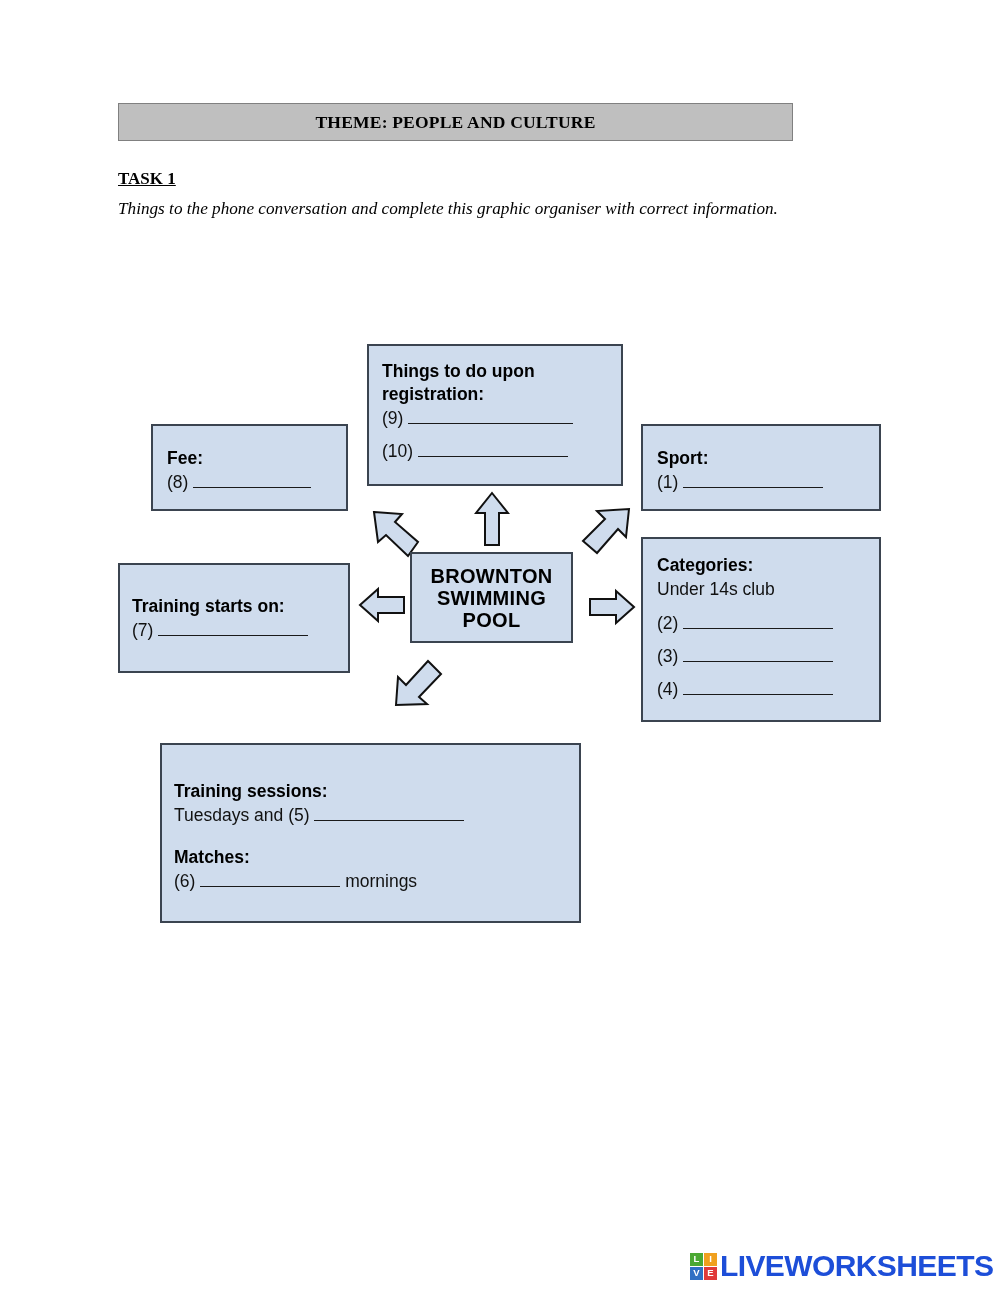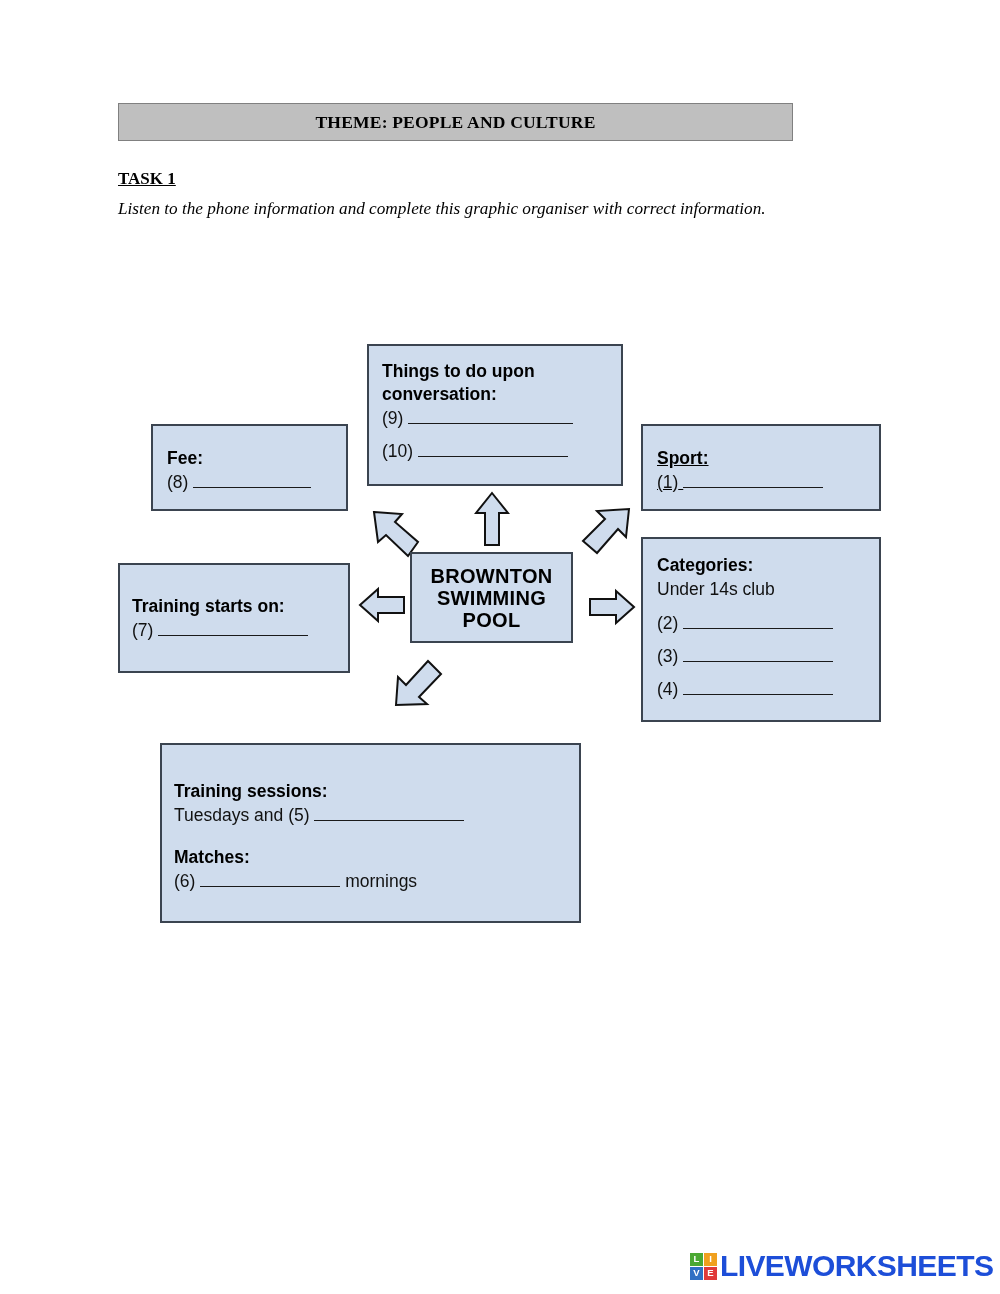--- a/index.html
+++ b/index.html
@@ -100,21 +100,21 @@
   #box-things   { left: 367px; top: 344px;  width: 256px; height: 142px; }
   #box-fee      { left: 151px; top: 424px;  width: 197px; height: 87px;  }
   #box-sport    { left: 641px; top: 424px;  width: 240px; height: 87px;  }
   #box-cats     { left: 641px; top: 537px;  width: 240px; height: 185px; }
   #box-training { left: 118px; top: 563px;  width: 232px; height: 110px; }
   #box-center   { left: 410px; top: 552px;  width: 163px; height: 91px;  }
   #box-sessions { left: 160px; top: 707px;  width: 421px; height: 180px; margin-top: 36px; }
 
   #box-things .obox-inner   { padding: 14px 0 0 13px; }
   #box-fee .obox-inner      { padding: 21px 0 0 14px; }
-  #box-sport .obox-inner    { padding: 21px 0 0 14px; text-decoration: underline; }
+  #box-sport .obox-inner    { padding: 21px 0 0 14px; }
   #box-cats .obox-inner     { padding: 15px 0 0 14px; }
   #box-training .obox-inner { padding: 30px 0 0 12px; }
   #box-sessions .obox-inner { padding: 35px 0 0 12px; }
 
   #box-center {
     display: flex;
     align-items: center;
     justify-content: center;
   }
   .center-text {
@@ -185,21 +185,21 @@
   }
 </style>
 </head>
 <body>
 
 <div class="theme-banner">
   <span class="theme-banner-text">THEME: PEOPLE AND CULTURE</span>
 </div>
 
 <div class="task-title">TASK 1</div>
-<div class="task-instructions">Listen to the phone information and complete this graphic organiser with correct information.</div>
+<div class="task-instructions">Things to the phone conversation and complete this graphic organiser with correct information.</div>
 
 <div class="arrow" id="arrow-up">
   <svg viewBox="0 0 36 56" width="36" height="56">
     <polygon points="18,2 34,22 25,22 25,54 11,54 11,22 2,22" fill="#cfdced" stroke="#111111" stroke-width="2" stroke-linejoin="miter"></polygon>
   </svg>
 </div>
 
 <div class="arrow" id="arrow-up-left">
   <svg viewBox="0 0 50 52" width="50" height="52">
     <polygon points="3,4 31,6 24,14 47,34 37,48 15,27 7,34" fill="#cfdced" stroke="#111111" stroke-width="2" stroke-linejoin="miter"></polygon>
@@ -226,21 +226,21 @@
 
 <div class="arrow" id="arrow-down-left">
   <svg viewBox="0 0 50 52" width="50" height="52">
     <polygon points="3,48 5,20 13,28 35,4 48,17 26,40 34,47" fill="#cfdced" stroke="#111111" stroke-width="2" stroke-linejoin="miter"></polygon>
   </svg>
 </div>
 
 <div class="obox" id="box-things">
   <div class="obox-inner">
     <div class="btitle">Things to do upon</div>
-    <div class="btitle">conversation:</div>
+    <div class="btitle">registration:</div>
     <div class="bline">
       <span>(9)</span>
       <span class="blank b-xl"></span>
     </div>
     <div style="height:8px"></div>
     <div class="bline">
       <span>(10)</span>
       <span class="blank b-l"></span>
     </div>
   </div>

